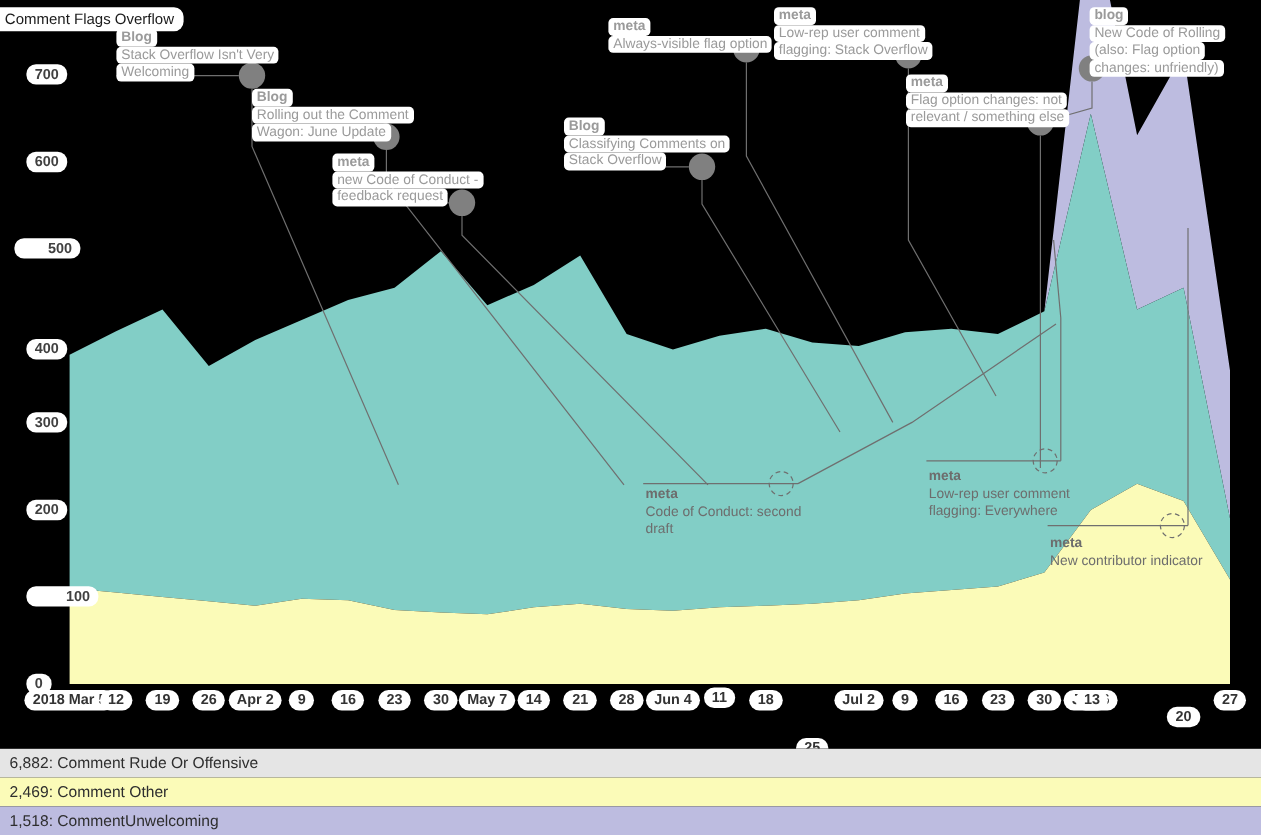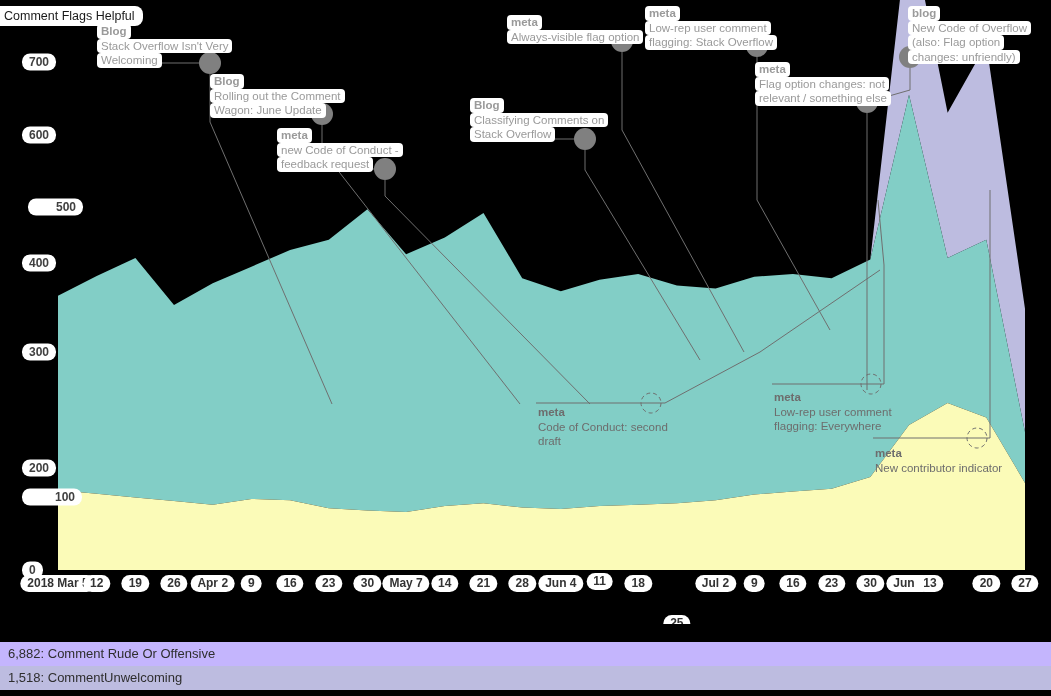--- a/index.html
+++ b/index.html
@@ -89,24 +89,24 @@
       <circle cx="385" cy="169" r="11" fill="#808080"></circle>
       <circle cx="585" cy="139" r="11" fill="#808080"></circle>
       <circle cx="622" cy="41" r="11" fill="#808080"></circle>
       <circle cx="757" cy="46" r="11" fill="#808080"></circle>
       <circle cx="867" cy="102" r="11" fill="#808080"></circle>
       <circle cx="910" cy="57" r="11" fill="#808080"></circle>
     </svg>
   <div id="overlay">
       <div class="ytick" style="left: 22px; top: 570px;">0</div>
       <div class="ytick" style="left: 22px; top: 497.429px; padding-left: 33px;">100</div>
-      <div class="ytick" style="left: 22px; top: 424.857px; margin-top: 43px;">200</div>
+      <div class="ytick" style="left: 22px; top: 424.857px;">200</div>
       <div class="ytick" style="left: 22px; top: 352.286px;">300</div>
-      <div class="ytick" style="left: 22px; top: 263px;">400</div>
-      <div class="ytick" style="left: 28px; top: 207.143px; padding-left: 28px;">500</div>
+      <div class="ytick" style="left: 22px; top: 291px;">400</div>
+      <div class="ytick" style="left: 12px; top: 207.143px; padding-left: 28px;">500</div>
       <div class="ytick" style="left: 22px; top: 134.571px;">600</div>
       <div class="ytick" style="left: 22px; top: 62px;">700</div>
       <div class="xtick" style="left: 58px; top: 575px;">2018 Mar 5</div>
       <div class="xtick" style="left: 96.68px; top: 575px;">12</div>
       <div class="xtick" style="left: 135.36px; top: 575px;">19</div>
       <div class="xtick" style="left: 174.04px; top: 575px;">26</div>
       <div class="xtick" style="left: 212.72px; top: 575px;">Apr 2</div>
       <div class="xtick" style="left: 251.4px; top: 575px;">9</div>
       <div class="xtick" style="left: 290.08px; top: 575px;">16</div>
       <div class="xtick" style="left: 328.76px; top: 575px;">23</div>
@@ -118,22 +118,22 @@
       <div class="xtick" style="left: 560.84px; top: 575px;">Jun 4</div>
       <div class="xtick" style="left: 599.52px; top: 573px; text-align: center;">11</div>
       <div class="xtick" style="left: 638.2px; top: 575px;">18</div>
       <div class="xtick" style="left: 676.88px; top: 575px; margin-top: 40px;">25</div>
       <div class="xtick" style="left: 715.56px; top: 575px;">Jul 2</div>
       <div class="xtick" style="left: 754.24px; top: 575px;">9</div>
       <div class="xtick" style="left: 792.92px; top: 575px;">16</div>
       <div class="xtick" style="left: 831.6px; top: 575px;">23</div>
       <div class="xtick" style="left: 870.28px; top: 575px;">30</div>
       <div class="xtick" style="left: 908.96px; top: 575px;">Jun 6</div>
-      <div class="xtick" style="left: 930px; top: 575px;">13</div>
-      <div class="xtick" style="left: 986.32px; top: 575px;">20</div>
+      <div class="xtick" style="left: 910px; top: 575px;">13</div>
+      <div class="xtick" style="left: 986.32px; top: 589px;">20</div>
       <div class="xtick" style="left: 1025px; top: 575px;">27</div>
       <div class="anno" style="left: 97px; top: 24px;">
         <div class="ln b">Blog</div>
         <div class="ln">Stack Overflow Isn't Very</div>
         <div class="ln">Welcoming</div>
       </div>
       <div class="anno" style="left: 210px; top: 74px;">
         <div class="ln b">Blog</div>
         <div class="ln">Rolling out the Comment</div>
         <div class="ln">Wagon: June Update</div>
@@ -157,38 +157,39 @@
         <div class="ln">Low-rep user comment</div>
         <div class="ln">flagging: Stack Overflow</div>
       </div>
       <div class="anno" style="left: 755px; top: 62px;">
         <div class="ln b">meta</div>
         <div class="ln">Flag option changes: not</div>
         <div class="ln">relevant / something else</div>
       </div>
       <div class="anno" style="left: 908px; top: 6px;">
         <div class="ln b">blog</div>
-        <div class="ln">New Code of Overflow</div>
+        <div class="ln">New Code of Rolling</div>
         <div class="ln">(also: Flag option</div>
         <div class="ln">changes: unfriendly)</div>
       </div>
       <div class="anno-in" style="left: 536px; top: 403px; margin-top: 2px;">
         <div class="ln b">meta</div>
         <div class="ln">Code of Conduct: second</div>
         <div class="ln">draft</div>
       </div>
       <div class="anno-in" style="left: 772px; top: 388px; margin-top: 2px;">
         <div class="ln b">meta</div>
         <div class="ln">Low-rep user comment</div>
         <div class="ln">flagging: Everywhere</div>
       </div>
       <div class="anno-in" style="left: 873px; top: 444px; margin-top: 2px;">
         <div class="ln b">meta</div>
         <div class="ln">New contributor indicator</div>
       </div>
     </div>
-  <div id="chart-title" class="chip">Comment Flags Helpful</div>
+  <div id="chart-title" class="chip">Comment Flags Overflow</div>
 </div>
 
 <div id="legend">
-    <div class="legend-row" style="background: #c4b5fd; margin-top: 18px;">6,882: Comment Rude Or Offensive</div>
+    <div class="legend-row" style="background: #e5e5e5; margin-top: 0;">6,882: Comment Rude Or Offensive</div>
+    <div class="legend-row" style="background: rgb(251, 251, 184); margin-top: 0px;">2,469: Comment Other</div>
     <div class="legend-row" style="background: rgb(189, 188, 224); margin-top: 0px;">1,518: CommentUnwelcoming</div>
   </div>
 
 </body></html>

